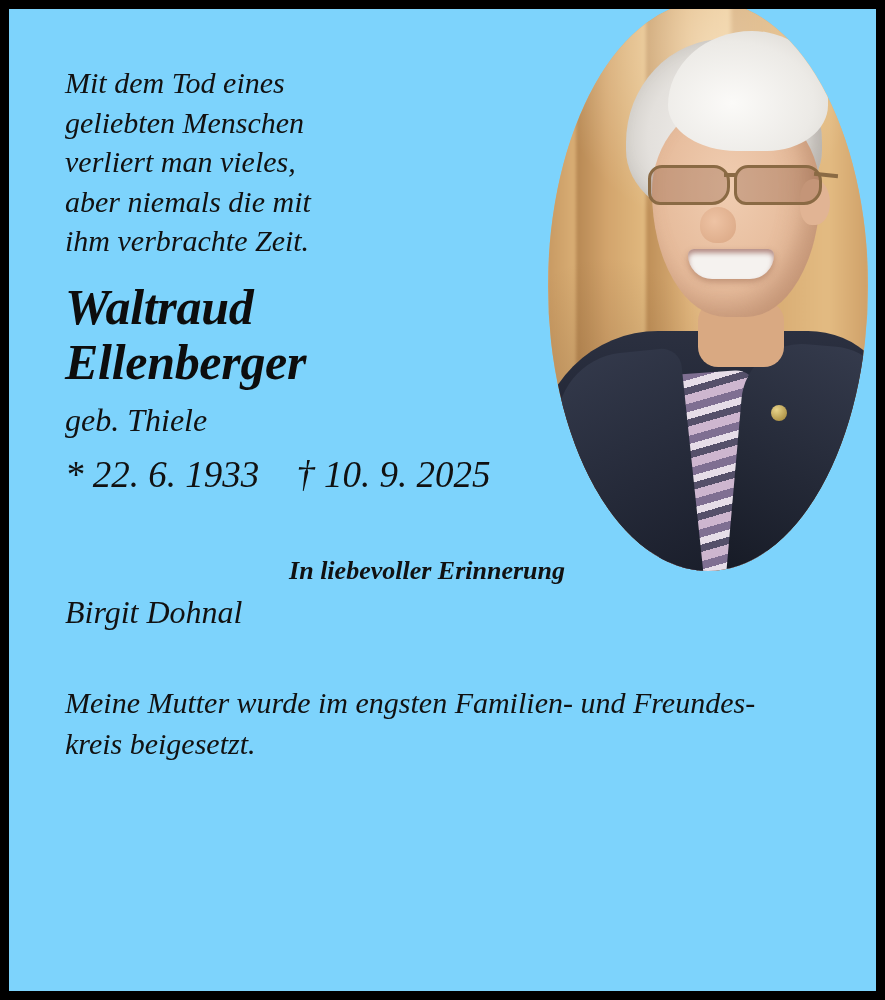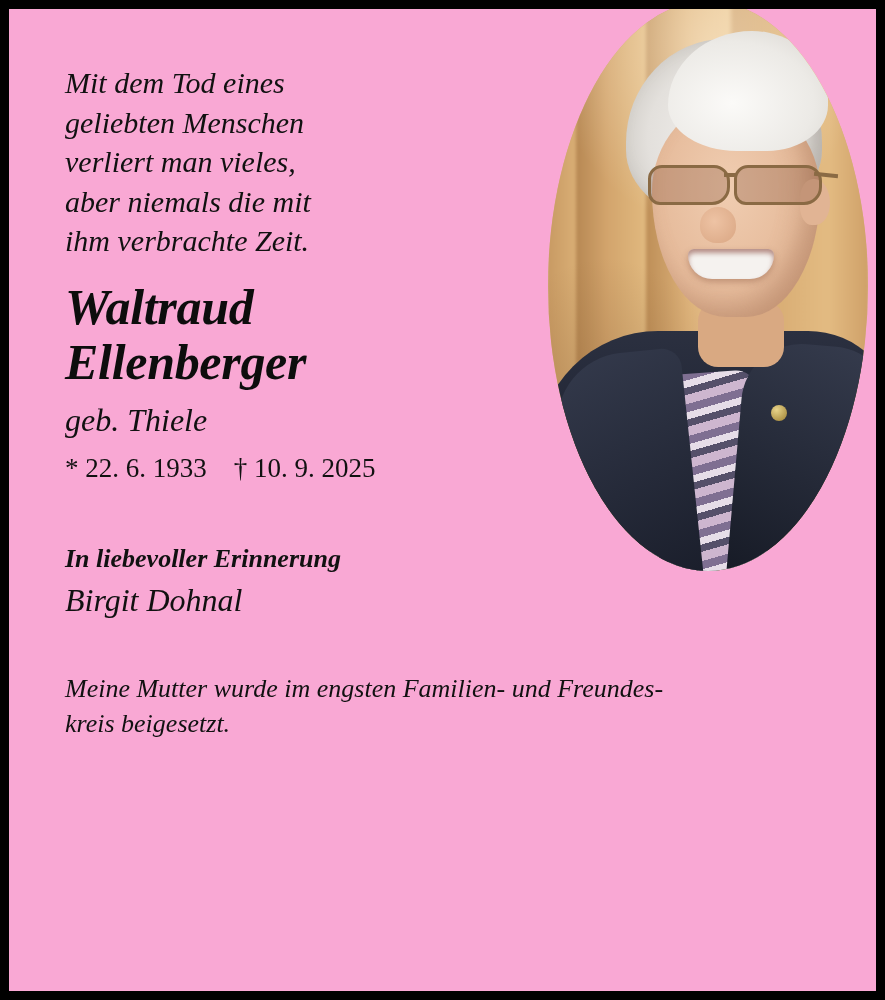--- a/index.html
+++ b/index.html
@@ -13,21 +13,21 @@
     overflow: hidden;
     font-family: "Liberation Serif", serif;
     color: #111111;
   }
 
   .obituary {
     position: relative;
     box-sizing: border-box;
     width: 885px;
     height: 1000px;
-    background: #f9a8d4;
+    background: #7dd3fc;
     border: 9px solid #000000;
     overflow: hidden;
   }
 
   
   .photo-wrap {
     position: absolute;
     top: -8px;
     right: 8px;
     width: 320px;
@@ -249,41 +249,43 @@
     white-space: pre-line;
   }
   .maiden {
     margin-top: 12px;
     font-style: italic;
     font-size: 32px;
     color: #111;
   }
   .dates {
     margin-top: 14px;
-    font-size: 27px;
+    font-style: italic;
+    font-size: 37px;
     color: #111;
     white-space: pre;
   }
   .memory {
     margin-top: 60px;
     font-style: italic;
     font-weight: bold;
     font-size: 26px;
     color: #111;
+    text-align: right;
   }
   .mourner {
     margin-top: 8px;
     font-style: italic;
     font-size: 32px;
     color: #111;
   }
   .note {
     margin-top: 52px;
     font-style: italic;
-    font-size: 26px;
+    font-size: 30px;
     line-height: 1.36;
     width: 770px;
     color: #111;
     white-space: pre-line;
   }
   .addr-label {
     margin-top: 44px;
     font-style: italic;
     font-size: 26px;
     color: #111;

